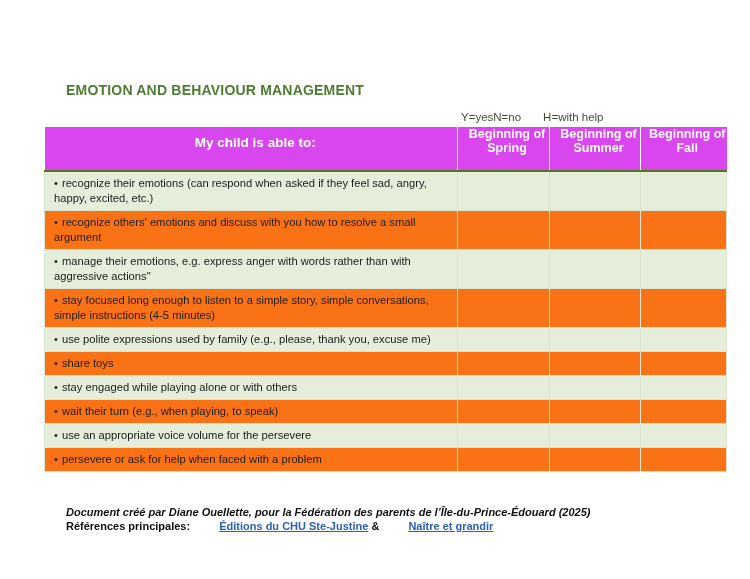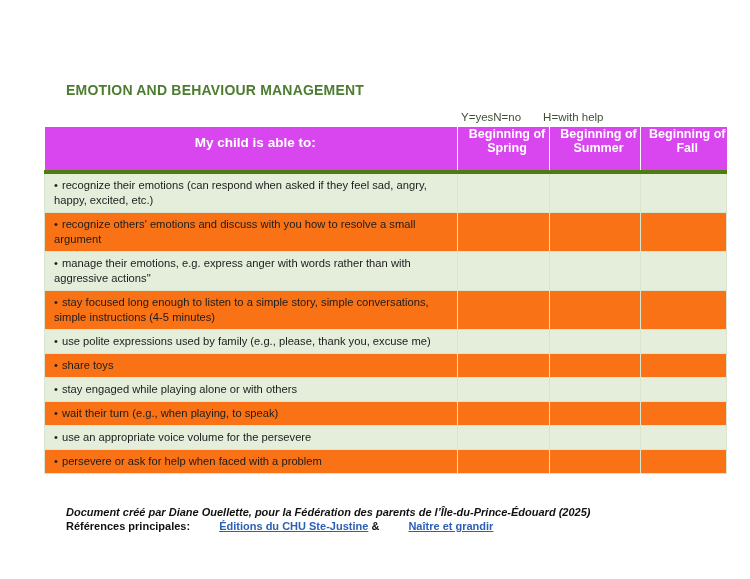--- a/index.html
+++ b/index.html
@@ -95,21 +95,21 @@
   }
   .r-td.mark {
     border-right: 1px solid #d9e5cf;
   }
   .r-td.markend {
     border-right: 1px solid #d9e5cf;
   }
   tr.shade .r-td { background: #e4eedb; }
   tr.plain .r-td { background: #f97316; }
 
-  tr.first-body .r-td { border-top: 4px solid #4d7c0f; }
+  tr.first-body .r-td { border-top: 2px solid #4d7c0f; }
 
   .bullet { margin-right: 4px; }
 
   
   .footer {
     position: absolute;
     left: 66px;
     top: 505px;
     font-size: 11px;
     color: #111111;

